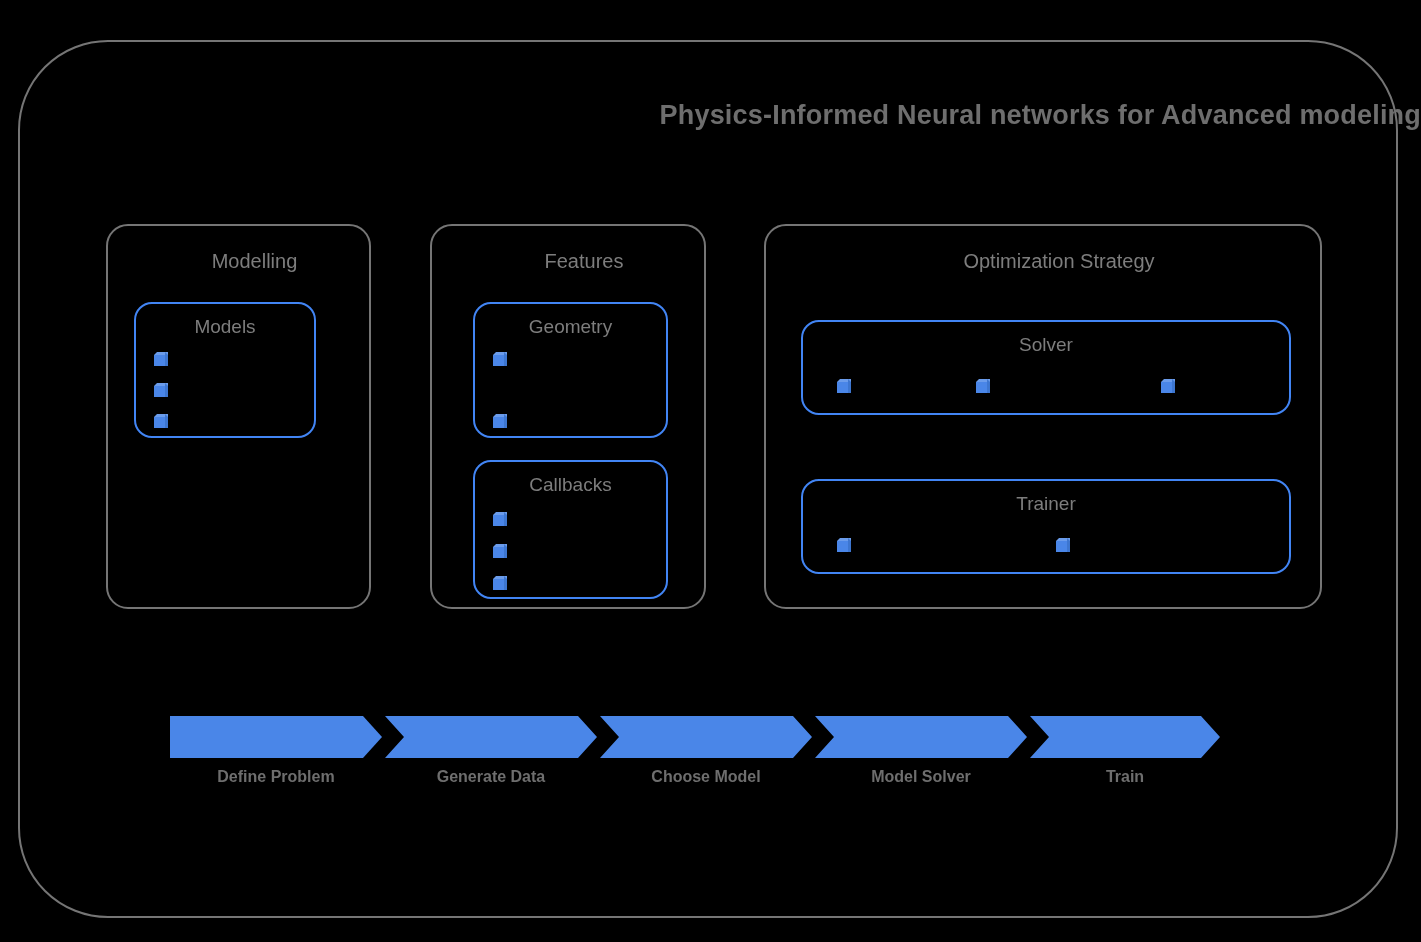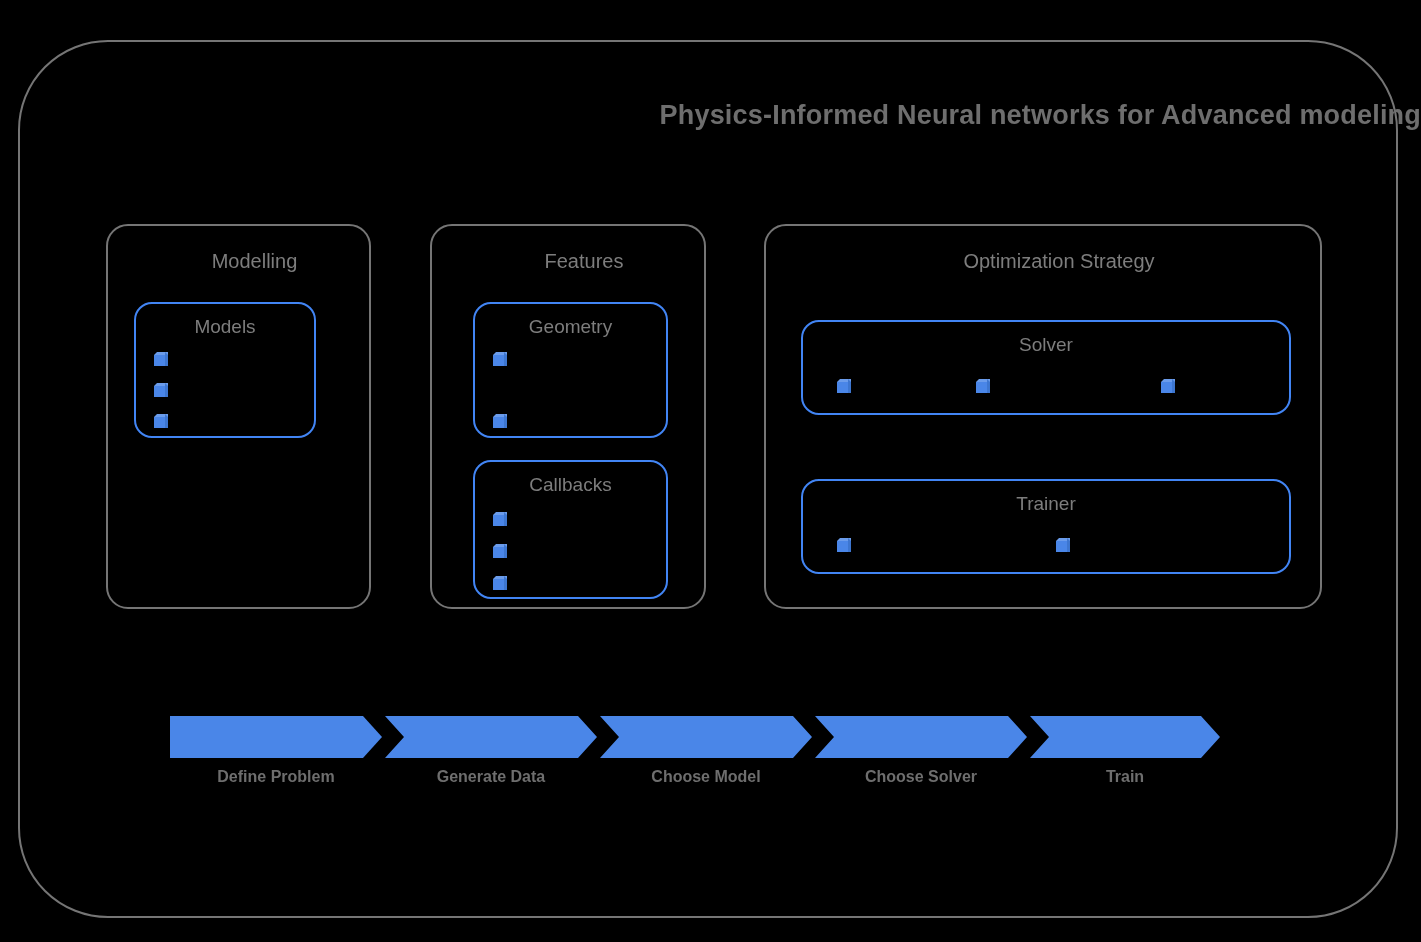--- a/index.html
+++ b/index.html
@@ -264,17 +264,17 @@
   <div class="pipeline">
     <div class="chevron chev-0"></div>
     <div class="chevron chev-1"></div>
     <div class="chevron chev-2"></div>
     <div class="chevron chev-3"></div>
     <div class="chevron chev-4"></div>
 
     <div class="pipeline-label lab-0">Define Problem</div>
     <div class="pipeline-label lab-1">Generate Data</div>
     <div class="pipeline-label lab-2">Choose Model</div>
-    <div class="pipeline-label lab-3">Choose Solver</div>
+    <div class="pipeline-label lab-3">Model Solver</div>
     <div class="pipeline-label lab-4">Train</div>
   </div>
 
 </div>
 
 </body></html>

